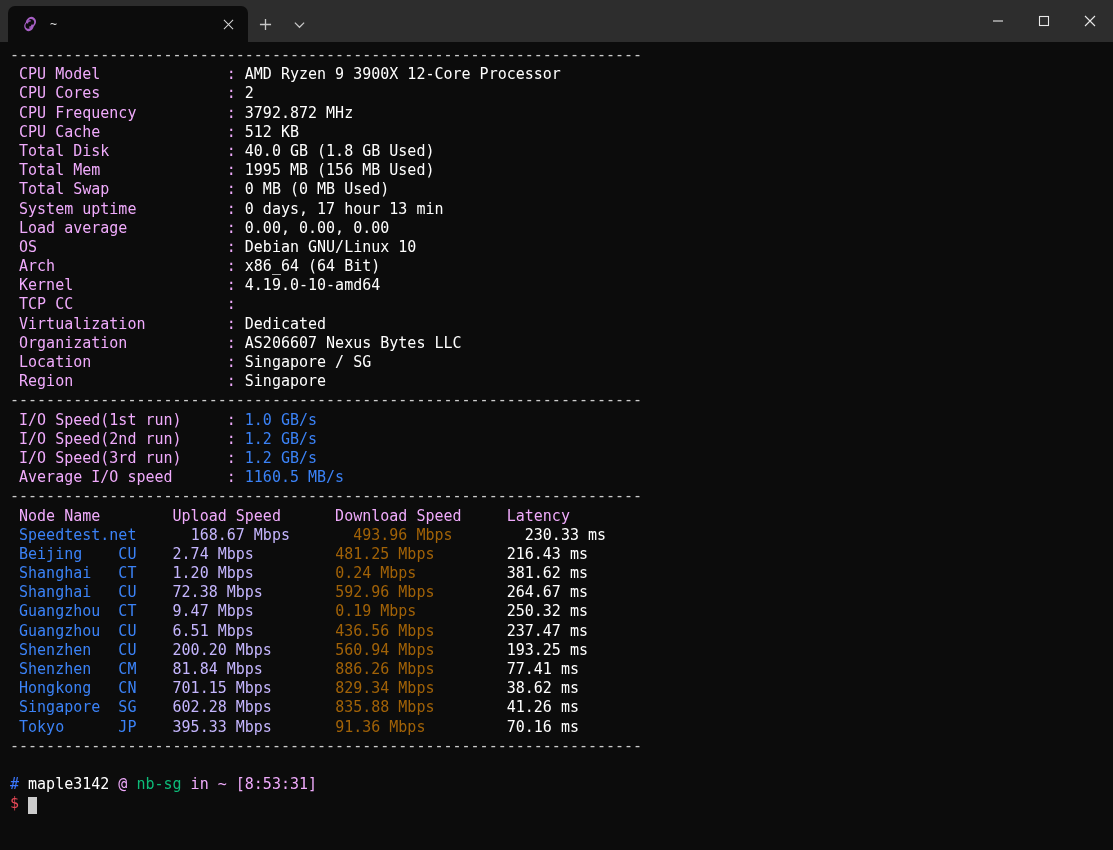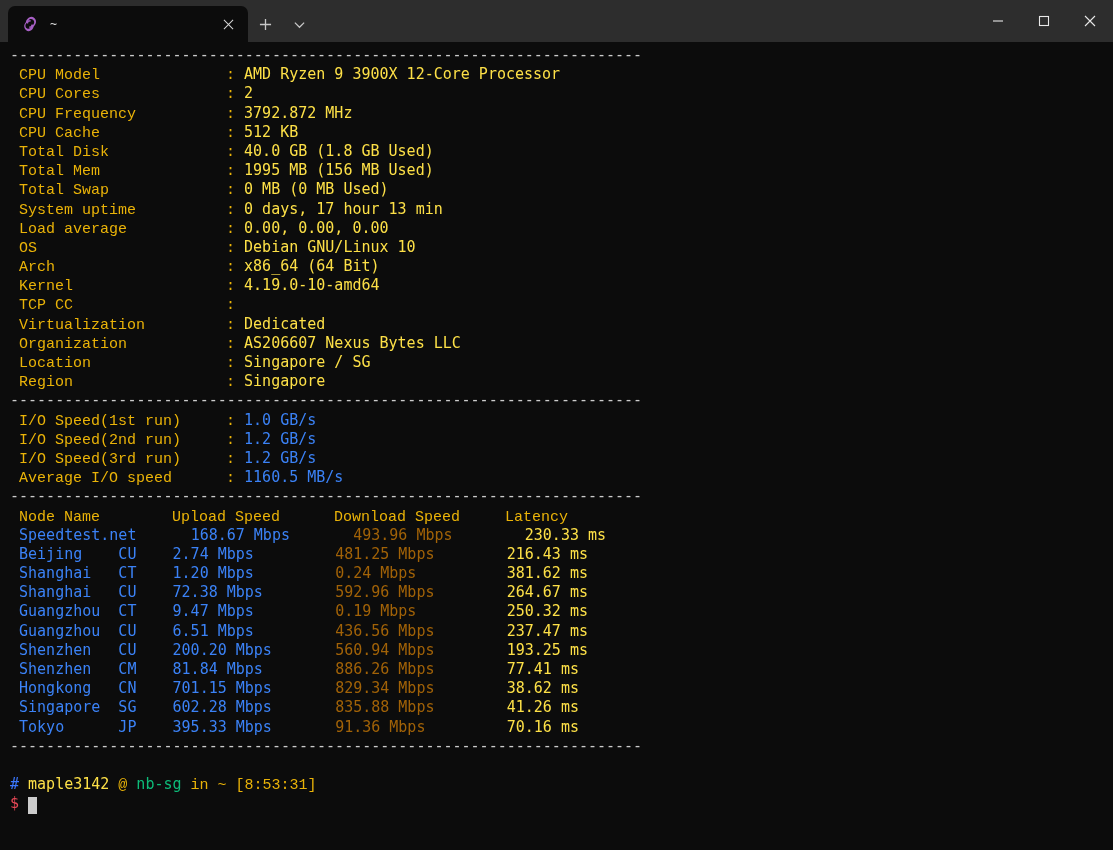--- a/index.html
+++ b/index.html
@@ -89,25 +89,25 @@
     font-family: "DejaVu Sans Mono", monospace;
     font-size: 15px;
     line-height: 19.2px;
     letter-spacing: 0px;
     white-space: pre;
     color: #cccccc;
   }
   .line { white-space: pre; height: 19.2px; }
 
   
-  .c-white  { color: #eab308; font-family: Liberation Mono, monospace; }
-  .c-blue   { color: #fde047; }
+  .c-white  { color: #f0abfc; }
+  .c-blue   { color: #ffffff; }
   .c-yellow { color: #3b82f6; }
   .c-green  { color: #0dbc79; text-align: center; }
-  .c-green-d{ color: #3b82f6; }
+  .c-green-d{ color: #c4b5fd; }
   .c-red    { color: #a16207; }
   .c-cyan   { color: #3b78ff; }
   .c-magenta{ color: #e74856; }
   .c-dash   { color: #cccccc; }
 
   .cursor {
     display: inline-block;
     width: 9px;
     height: 17px;
     background: #cccccc;

